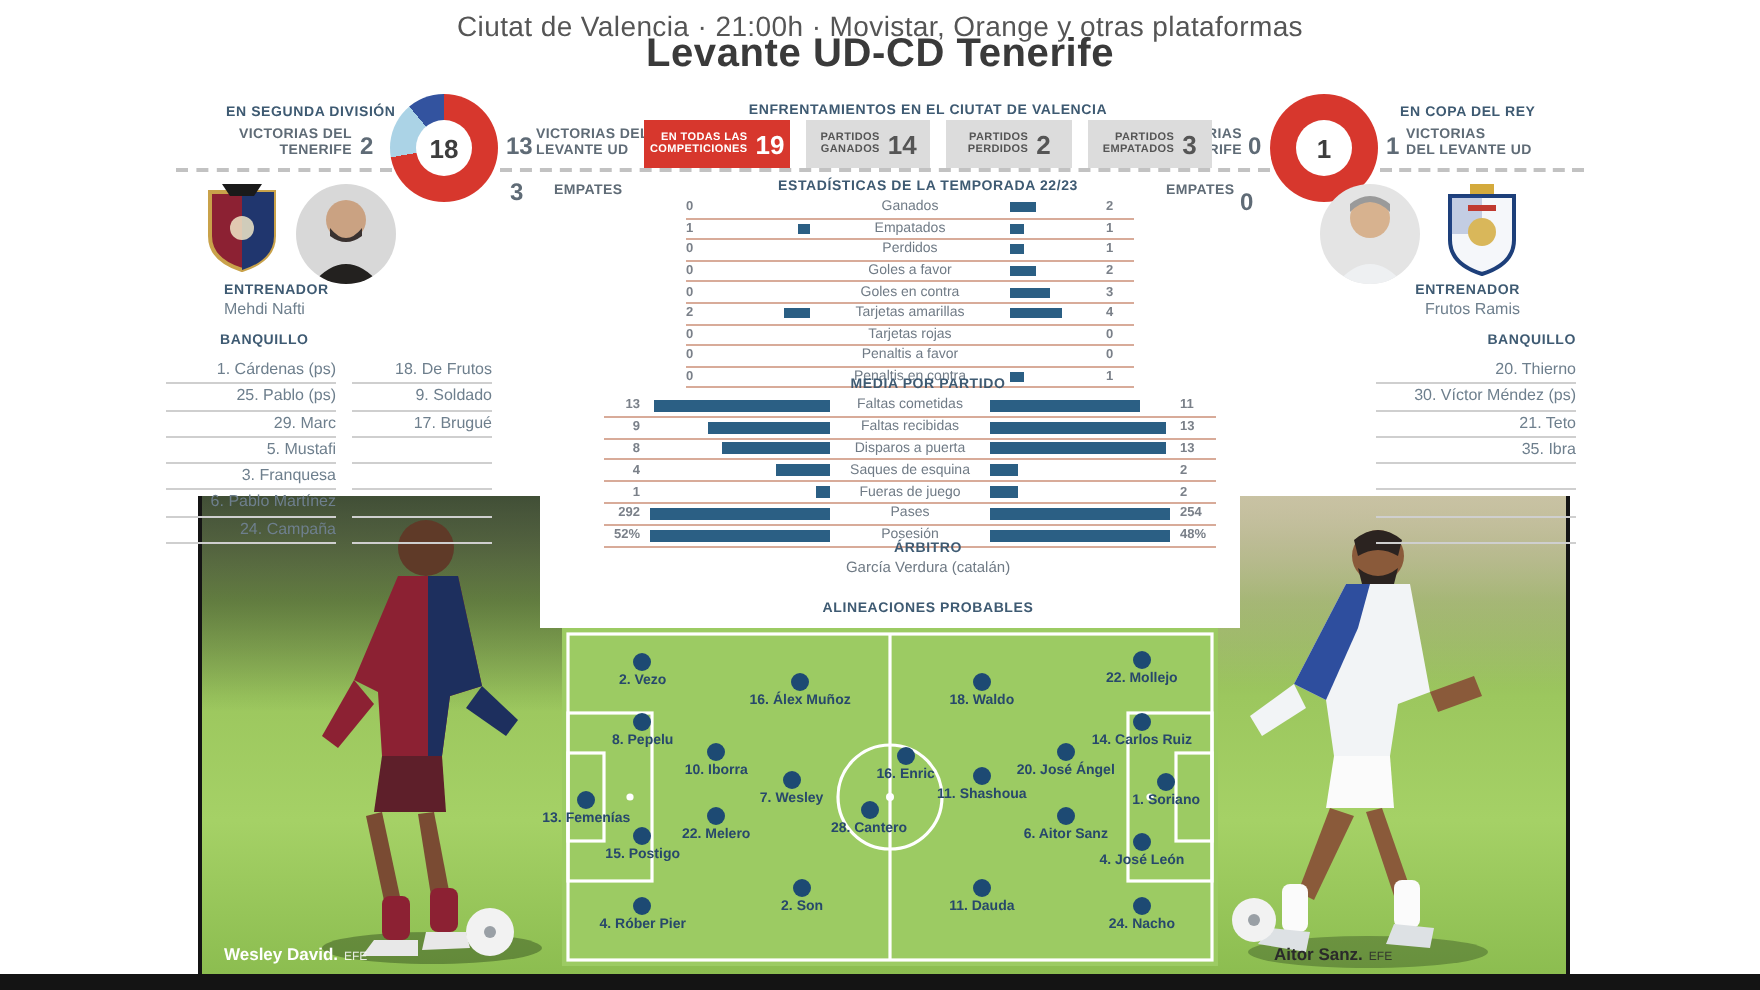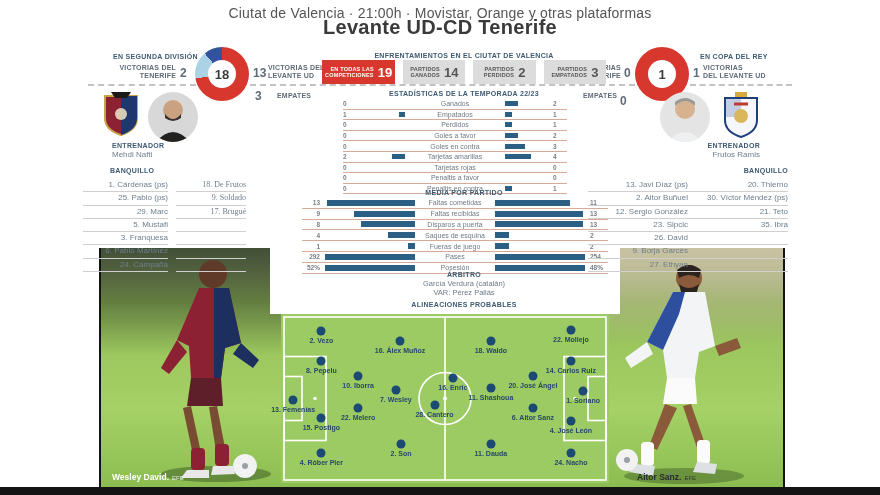--- a/index.html
+++ b/index.html
@@ -334,21 +334,20 @@
         <div class="lbl">Posesión</div>
         <div class="barzone r">
           <div class="bar" style="width: 90px; background: rgb(43, 95, 132);"></div>
         </div>
         <div class="num r">48%</div>
       </div>
     </div>
 
   <div class="abs navyhead" style="top:271px;left:322px;width:284px;text-align:center;">ÁRBITRO</div>
   <div class="abs" style="top:279px;left:322px;width:284px;text-align:center;font-size:7.5px;color:#6f7a85;">García Verdura (catalán)</div>
-  <div class="abs" style="top:288px;left:322px;width:284px;text-align:center;font-size:7.5px;color:#6f7a85;">VAR: Pérez Pallás</div>
   <div class="abs navyhead" style="top:301px;left:322px;width:284px;text-align:center;">ALINEACIONES PROBABLES</div>
 
   <svg class="abs" style="top:92px;left:103px;" width="36" height="44" viewBox="0 0 36 44">
     <path d="M2 4 L34 4 L34 26 Q34 38 18 43 Q2 38 2 26 Z" fill="#8c2133" stroke="#c9a24a" stroke-width="2"></path>
     <path d="M18 4 L34 4 L34 26 Q34 38 18 43 Z" fill="#20366e"></path>
     <path d="M8 0 L28 0 L24 6 L12 6 Z" fill="#1a1a1a"></path>
     <circle cx="18" cy="22" r="6" fill="#f0e6c8" opacity=".85"></circle>
   </svg>
   <div class="abs" style="top:92px;left:148px;width:50px;height:50px;border-radius:50%;background:#d8d8d8;overflow:hidden;">
     <svg width="50" height="50" viewBox="0 0 50 50">
@@ -362,21 +361,21 @@
   <div class="abs navyhead" style="top:167px;left:110px;">BANQUILLO</div>
   <div class="abs benchcol" id="home-bench-1" style="top:179px;left:83px;width:85px;">
       <div class="bench-row">1. Cárdenas (ps)</div>
       <div class="bench-row">25. Pablo (ps)</div>
       <div class="bench-row">29. Marc</div>
       <div class="bench-row">5. Mustafi</div>
       <div class="bench-row">3. Franquesa</div>
       <div class="bench-row">6. Pablo Martínez</div>
       <div class="bench-row">24. Campaña</div>
     </div>
-  <div class="abs benchcol" id="home-bench-2" style="top:179px;left:176px;width:70px;font-family:Liberation Serif, serif;">
+  <div class="abs benchcol" id="home-bench-2" style="top:179px;left:176px;width:70px;">
       <div class="bench-row">18. De Frutos</div>
       <div class="bench-row">9. Soldado</div>
       <div class="bench-row">17. Brugué</div>
       <div class="bench-row"></div>
       <div class="bench-row"></div>
       <div class="bench-row"></div>
       <div class="bench-row"></div>
     </div>
 
   <svg class="abs" style="top:92px;left:722px;" width="38" height="46" viewBox="0 0 38 46">
@@ -389,29 +388,20 @@
   <div class="abs" style="top:92px;left:660px;width:50px;height:50px;border-radius:50%;background:#e4e4e4;overflow:hidden;">
     <svg width="50" height="50" viewBox="0 0 50 50">
       <circle cx="25" cy="17" r="10" fill="#d7b28f"></circle>
       <path d="M15 14 Q25 4 35 14 L35 10 Q25 2 15 10 Z" fill="#9a9a9a"></path>
       <path d="M8 50 Q25 30 42 50 Z" fill="#eef0f2"></path>
     </svg>
   </div>
   <div class="abs navyhead" style="top:142px;left:690px;width:70px;text-align:right;">ENTRENADOR</div>
   <div class="abs" style="top:150px;left:690px;width:70px;text-align:right;font-size:8px;color:#6e7f8d;">Frutos Ramis</div>
   <div class="abs navyhead" style="top:167px;left:718px;width:70px;text-align:right;">BANQUILLO</div>
-  <div class="abs benchcol" id="away-bench-1" style="top:179px;left:588px;width:100px;">
-      <div class="bench-row">13. Javi Díaz (ps)</div>
-      <div class="bench-row">2. Aitor Buñuel</div>
-      <div class="bench-row">12. Sergio González</div>
-      <div class="bench-row">23. Sipcic</div>
-      <div class="bench-row">26. David</div>
-      <div class="bench-row">9. Borja Garcés</div>
-      <div class="bench-row">27. Ethyan</div>
-    </div>
   <div class="abs benchcol" id="away-bench-2" style="top:179px;left:688px;width:100px;">
       <div class="bench-row">20. Thierno</div>
       <div class="bench-row">30. Víctor Méndez (ps)</div>
       <div class="bench-row">21. Teto</div>
       <div class="bench-row">35. Ibra</div>
       <div class="bench-row"></div>
       <div class="bench-row"></div>
       <div class="bench-row"></div>
     </div>
 

